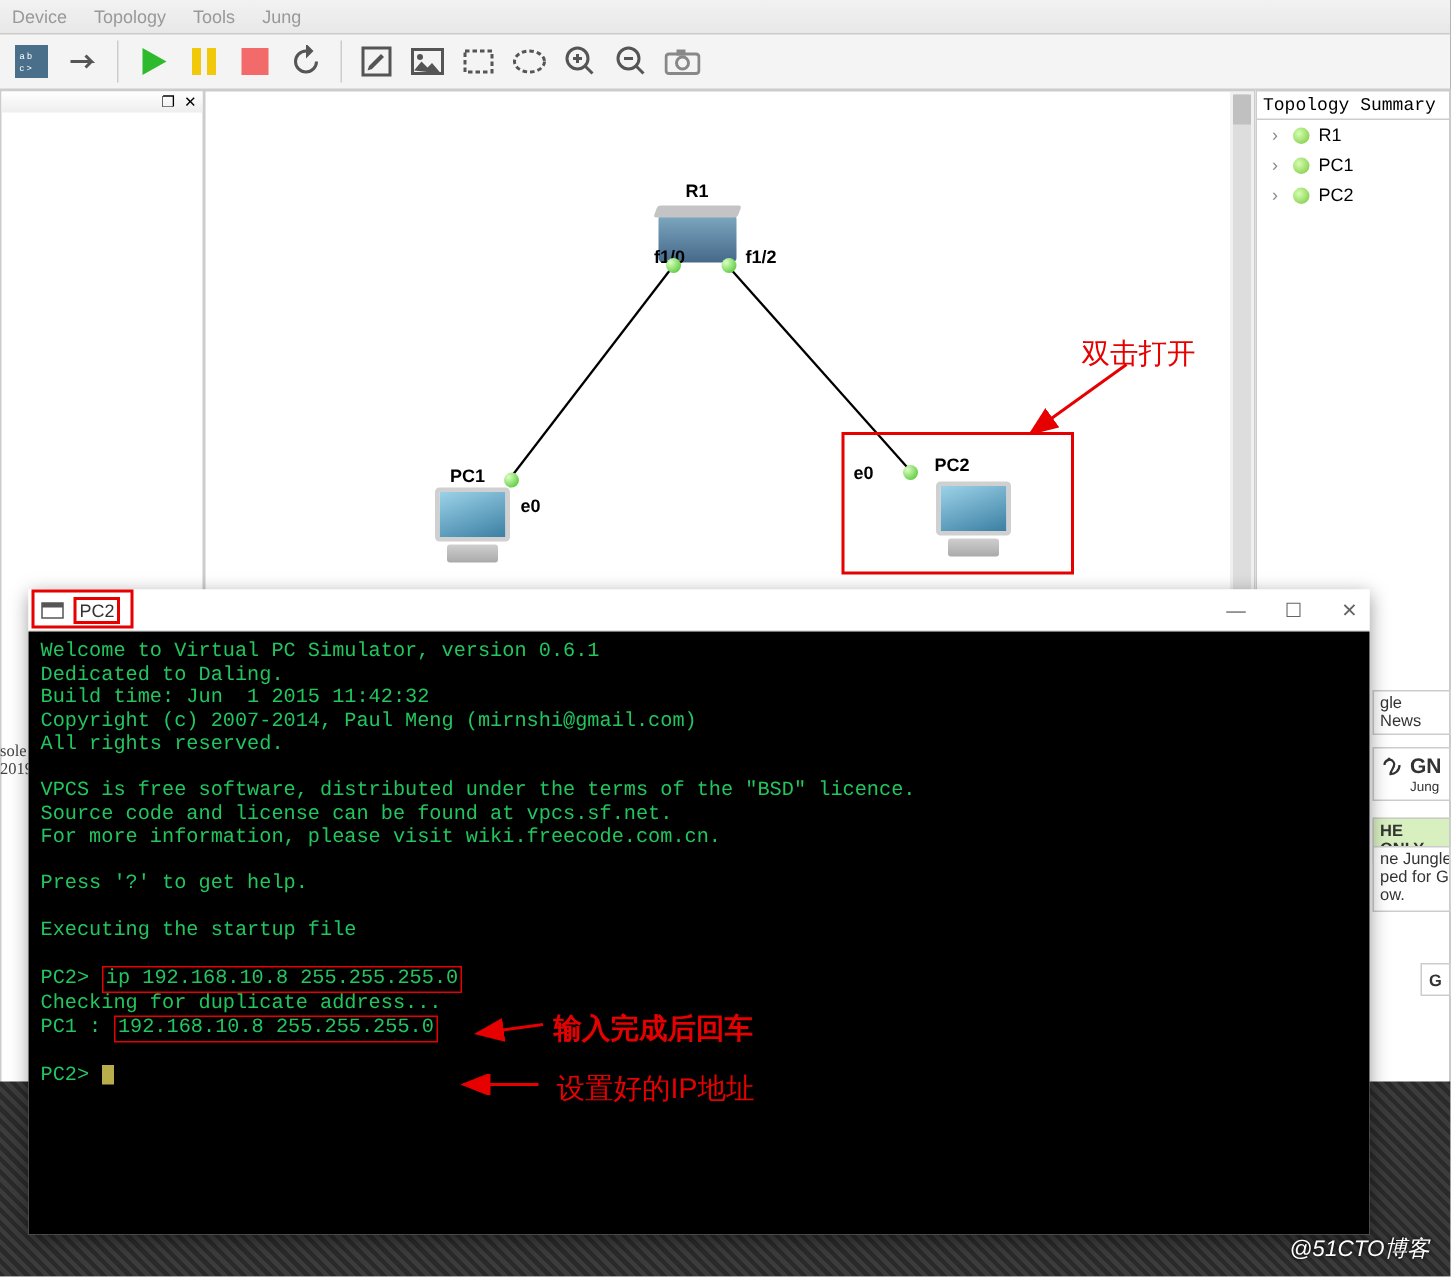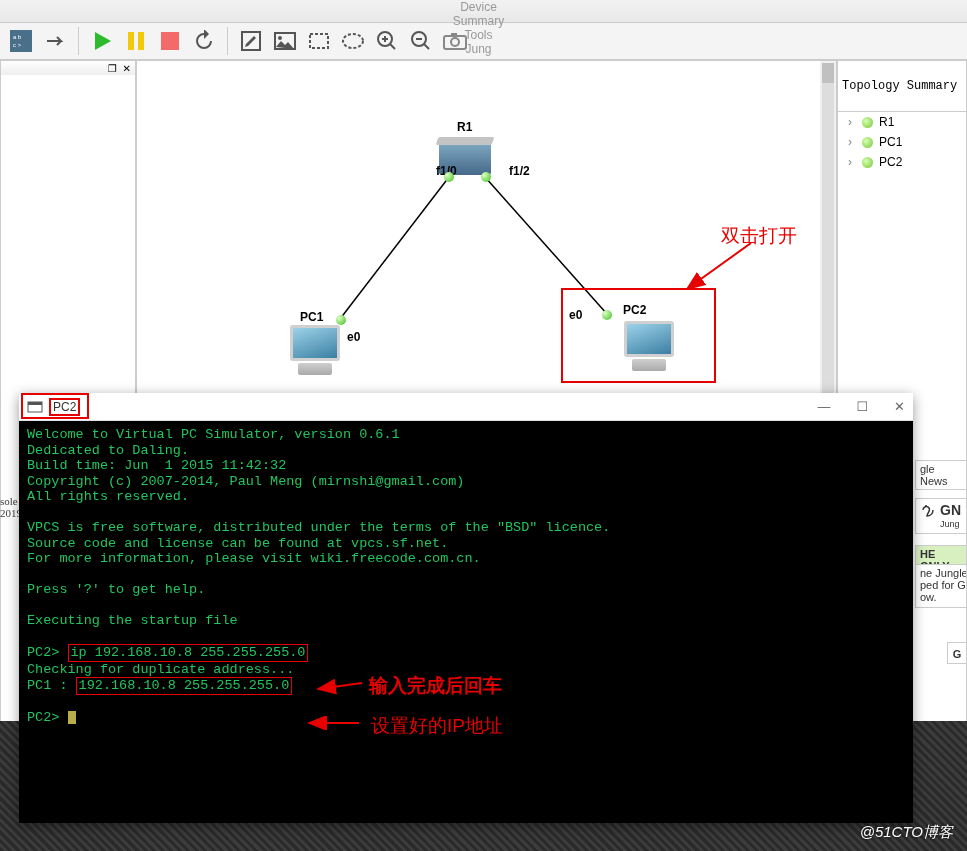--- a/index.html
+++ b/index.html
@@ -1,31 +1,31 @@
 <!DOCTYPE html>
 <html><head>
 <meta charset="utf-8">
 <style>
 * { box-sizing: border-box; }
 body { margin: 0; font-family: Tahoma, Arial, sans-serif; font-size: 12px; background: #444; width: 967px; height: 851px; overflow: hidden; position: relative; }
-.menu-bar { height: 22px; background: linear-gradient(#f2f2f2,#e8e8e8); display: flex; align-items: center; padding-left: 8px; color: #999; flex-direction: column; }
+.menu-bar { height: 22px; background: linear-gradient(#f2f2f2,#e8e8e8); display: flex; align-items: center; padding-left: 8px; color: #999; }
 .menu-bar span { margin-right: 18px; }
 .tool-row { height: 38px; background: #f4f4f4; border-bottom: 1px solid #ccc; border-top: 1px solid #ccc; display: flex; align-items: center; padding-left: 4px; }
 .tool-btn { width: 28px; height: 28px; display: flex; align-items: center; justify-content: center; margin: 0 3px; }
 .sep { width: 1px; height: 28px; background: #ccc; margin: 0 6px; }
 svg { display: block; }
 .main { position: absolute; top: 60px; left: 0; right: 0; bottom: 0; display: flex; background: #fff; }
 .left-panel { width: 136px; background: #fff; border: 1px solid #ccc; }
 .left-panel .panel-head { height: 14px; background: linear-gradient(#fff,#eee); display: flex; justify-content: flex-end; align-items: center; padding-right: 4px; gap: 6px; font-size: 10px; }
 .canvas-wrap { flex: 1; border: 1px solid #ccc; position: relative; background: #fff; overflow: hidden; }
 .vscroll { position: absolute; right: 0; top: 0; bottom: 0; width: 16px; background: #f0f0f0; }
 .vscroll::before { content: ""; position: absolute; top: 2px; bottom: 2px; left: 2px; right: 2px; border-radius: 2px; background: #ddd; }
 .vscroll .knob { position: absolute; top: 2px; left: 2px; width: 12px; height: 20px; background: #c0c0c0; }
 .side-right { width: 130px; border: 1px solid #ccc; background: #fff; font-size: 12px; }
-.side-right .head { font-family: "Courier New", monospace; padding: 18px 4px; border-bottom: 1px solid #ccc; }
+.side-right .head { font-family: "Courier New", monospace; padding: 2px 4px; border-bottom: 1px solid #ccc; }
 .side-right .node { padding: 3px 6px; display: flex; align-items: center; }
 .arrow-chev { color: #888; width: 12px; display: inline-block; text-align: center; }
 .dot { width: 11px; height: 11px; border-radius: 50%; background: radial-gradient(circle at 4px 4px, #d4ffb0, #78c43a); margin: 0 6px; }
 
 .topo-label { font-family: "Verdana", sans-serif; font-size: 12px; font-weight: bold; position: absolute; }
 .port-label { font-family: "Verdana", sans-serif; font-size: 12px; font-weight: bold; position: absolute; }
 .node-dot { width: 10px; height: 10px; border-radius: 50%; background: radial-gradient(circle at 3px 3px,#dcffc3,#3dbf1e); position: absolute; }
 .pc-monitor { position: absolute; }
 .pc-monitor .screen { width: 50px; height: 36px; background: linear-gradient(160deg,#9cd2e8,#3b7fa3); border: 3px solid #d0d0d0; border-radius: 3px; }
 .pc-monitor .base { width: 34px; height: 12px; background: linear-gradient(#cfcfcf,#aaa); margin: 2px auto 0; border-radius: 2px; }
@@ -45,21 +45,21 @@
 
 .partial-banner { position:absolute; right:0; background:#fff; border:1px solid #ccc; font-size:11px; color:#333; padding:2px 4px; overflow:hidden; }
 .watermark { position:absolute; right:14px; bottom:9px; color:#fff; font-size:15px; font-style:italic; text-shadow:0 0 3px #000; font-family: Arial, sans-serif; }
 .bg-noise { position:absolute; left:0; right:0; bottom:0; height:130px; background: repeating-linear-gradient(45deg,#2a2a2a,#2a2a2a 3px,#3c3c3c 3px,#3c3c3c 6px); }
 </style>
 </head>
 <body>
 
 <div class="menu-bar">
   <span>Device</span>
-  <span>Summary</span>
+  <span>Topology</span>
   <span>Tools</span>
   <span>Jung</span>
 </div>
 
 <div class="tool-row">
   <div class="tool-btn">
       <svg width="22" height="22">
         <rect x="0" y="0" width="22" height="22" fill="#4a6f8a"></rect>
         <text x="3" y="9" fill="#fff" font-size="6">a b</text>
         <text x="3" y="17" fill="#fff" font-size="6">c &gt;</text>
@@ -149,21 +149,21 @@
       <div>sole</div>
       <div>2019</div>
     </div>
   </div>
 
   <div class="canvas-wrap">
 
     <div class="router" style="left:302px; top:82px;"></div>
     <div class="topo-label" style="left:320px; top:59px;">R1</div>
     <div class="port-label" style="left:255px; top:103px;margin-left:44px;">f1/0</div>
-    <div class="port-label" style="left:372px; top:103px;">f1/2</div>
+    <div class="port-label" style="left:360px; top:103px;">f1/2</div>
     <svg style="position:absolute; left:0; top:0;" width="700" height="320">
       <line x1="312" y1="116" x2="203" y2="258" stroke="#000" stroke-width="1.5"></line>
       <line x1="348" y1="116" x2="470" y2="253" stroke="#000" stroke-width="1.5"></line>
     </svg>
     <div class="node-dot" style="left:307px; top:111px;"></div>
     <div class="node-dot" style="left:344px; top:111px;"></div>
     <div class="node-dot" style="left:199px; top:254px;"></div>
     <div class="node-dot" style="left:465px; top:249px;"></div>
 
     <div class="topo-label" style="left:163px; top:249px;">PC1</div>

